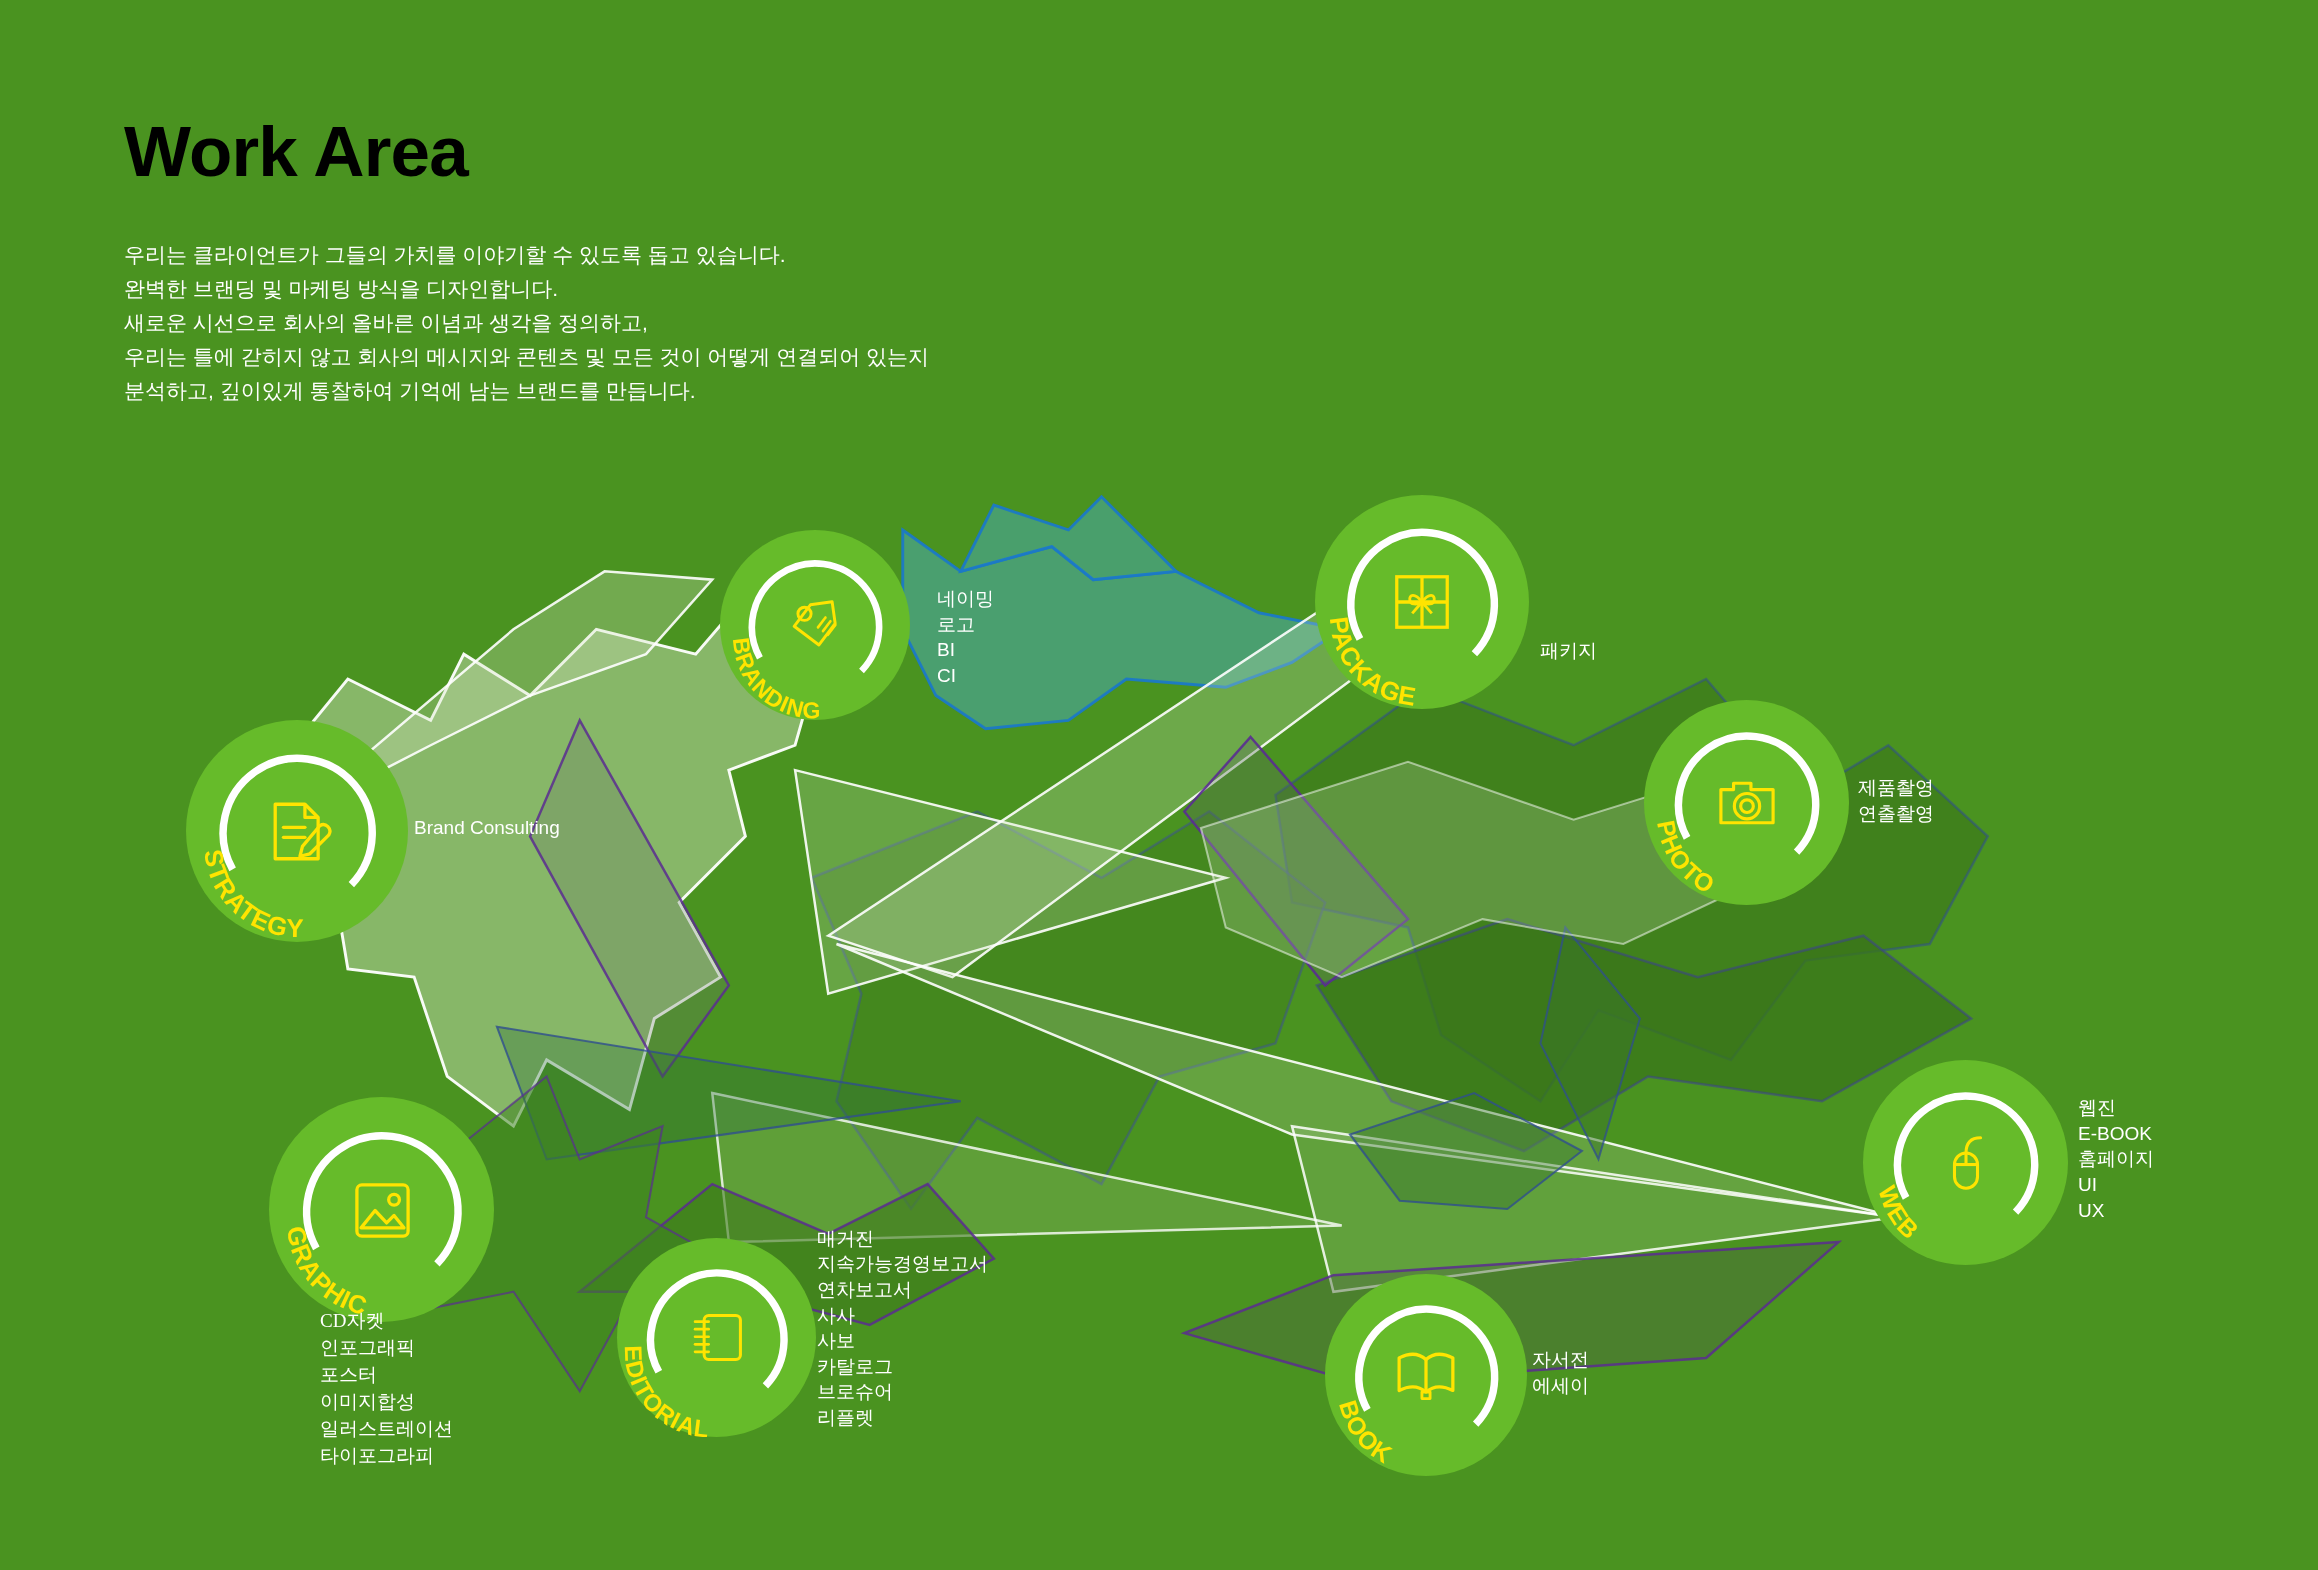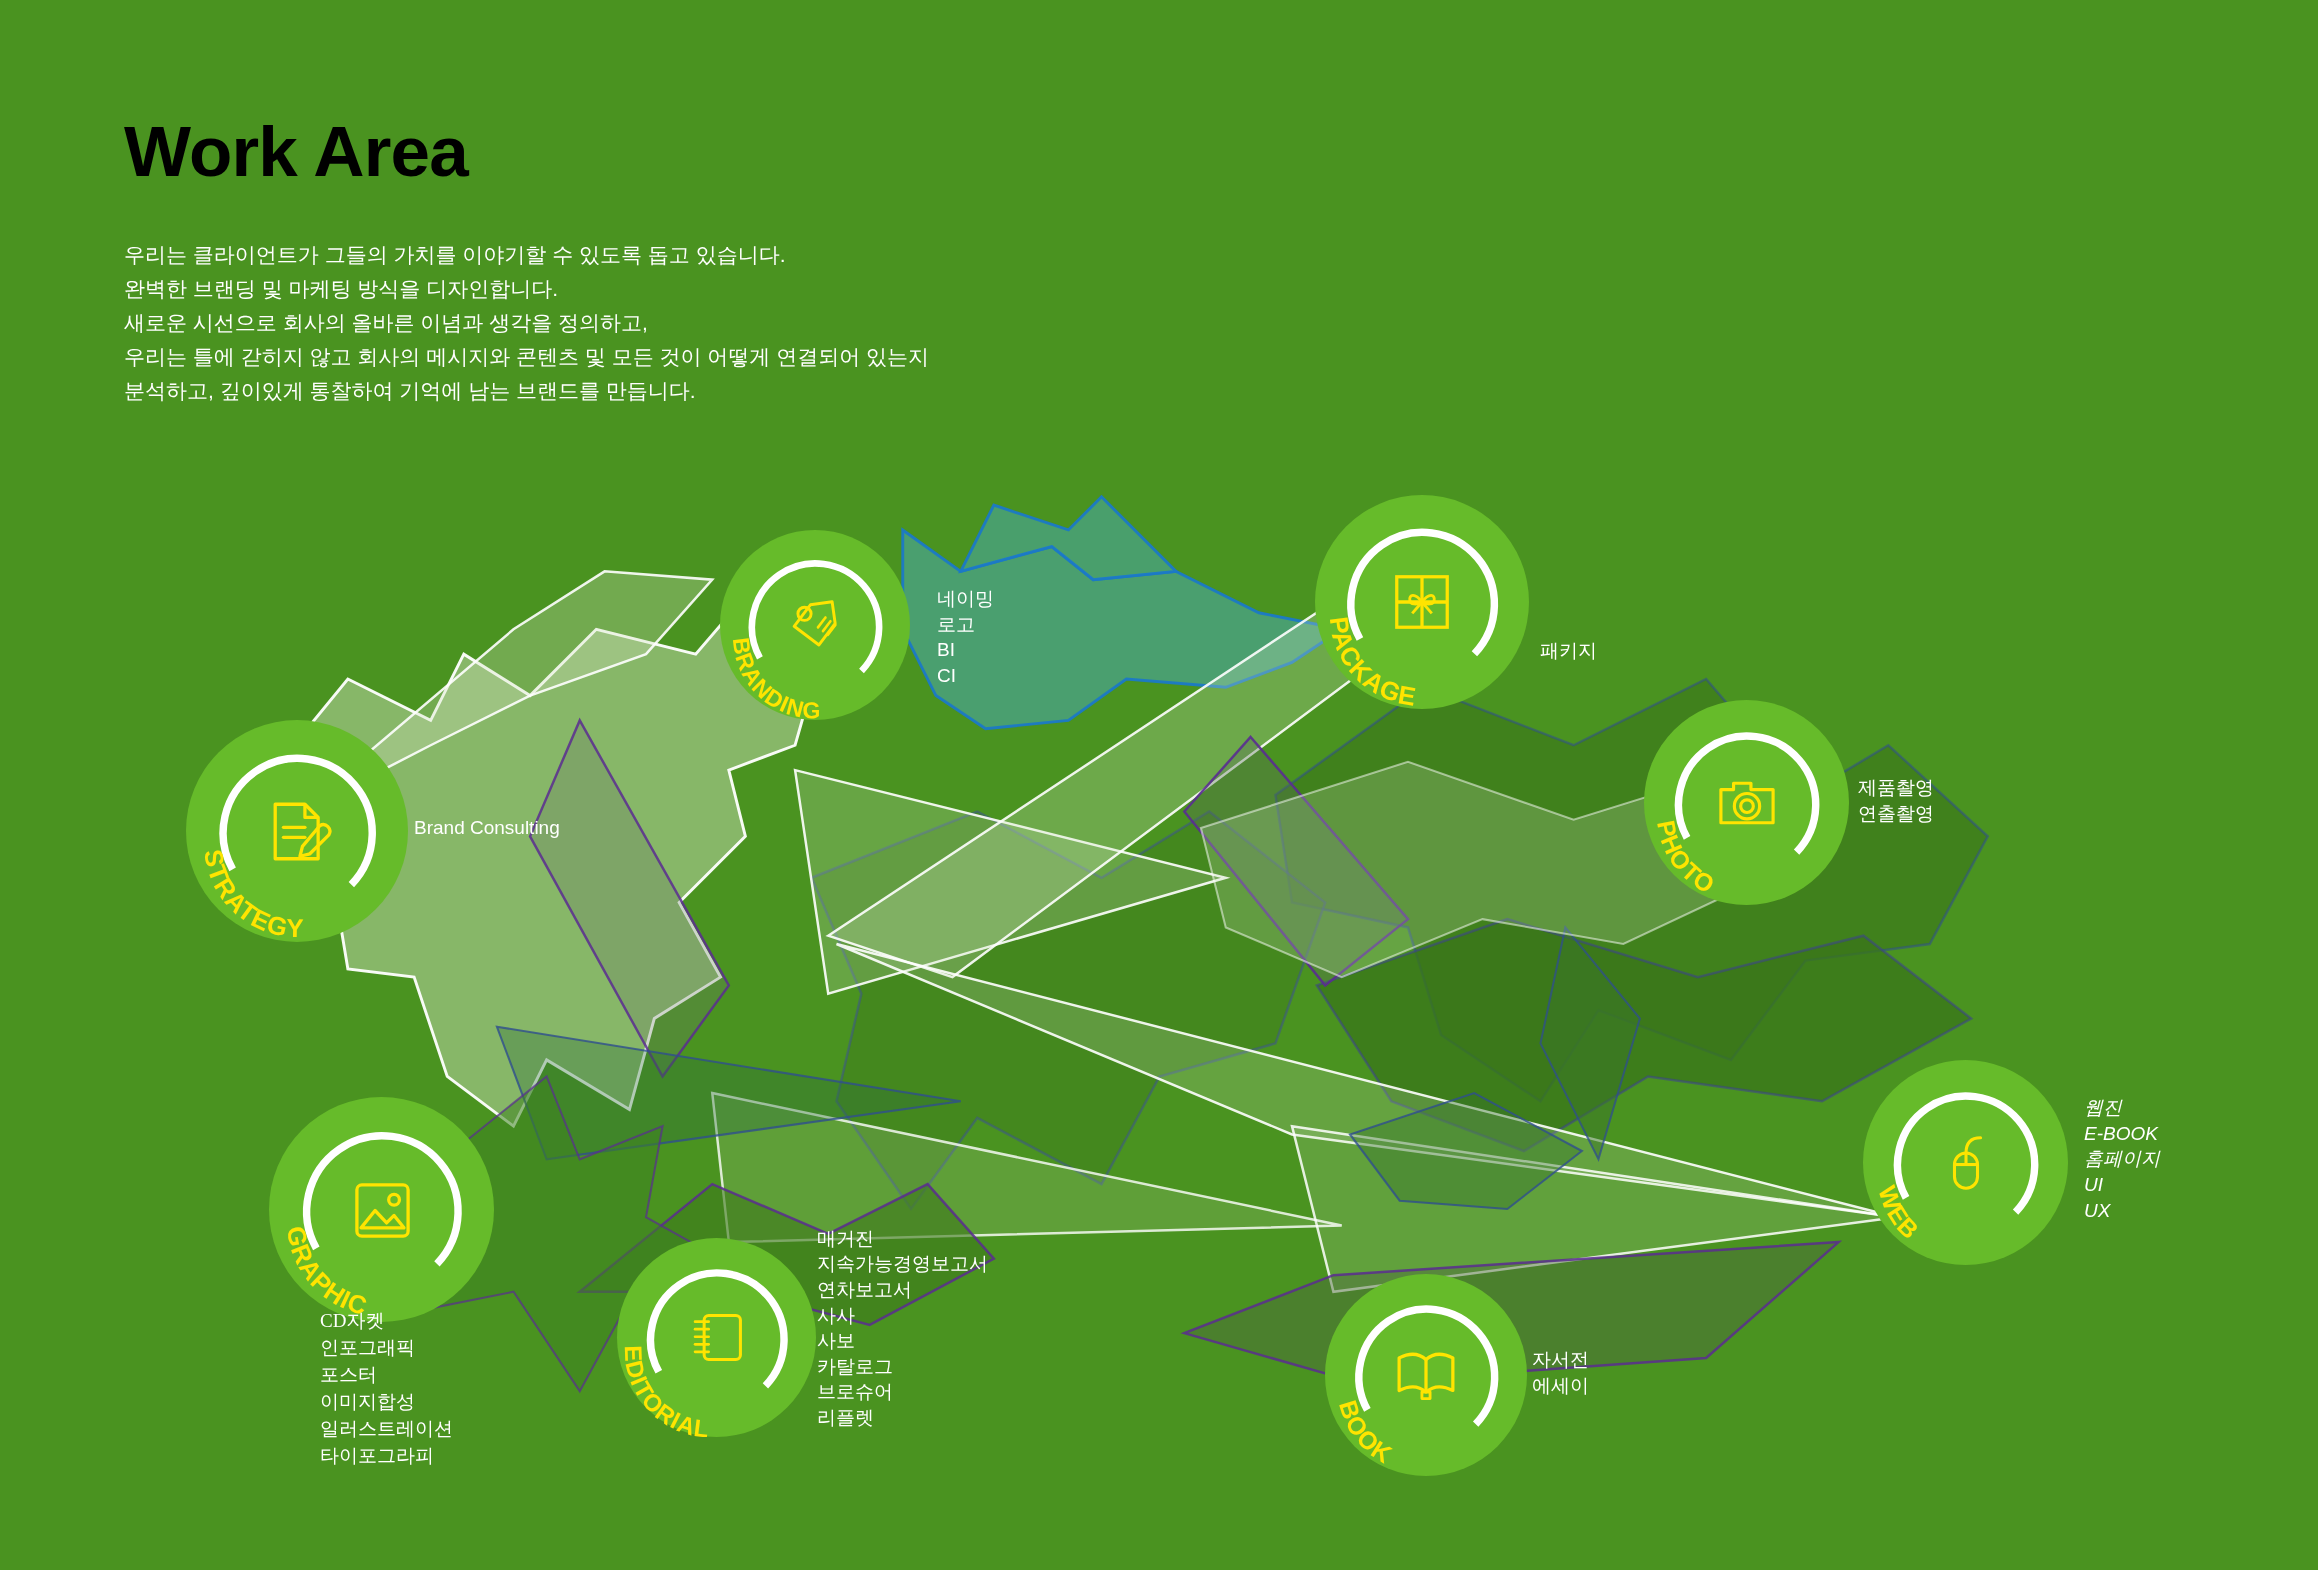--- a/index.html
+++ b/index.html
@@ -212,21 +212,21 @@
         <line x1="28" y1="45" x2="58" y2="45" stroke="#ffe400" stroke-width="4"></line>
         <path d="M43 30 C43 14 52 10 62 10" fill="none" stroke="#ffe400" stroke-width="4" stroke-linecap="round"></path>
       </svg>
     </div>
     <svg class="curved" width="205" height="205" viewBox="0 0 248 248">
       <defs>
           <path id="arc-web" d="M 18 148 A 106 106 0 0 0 138 242"></path>
         </defs>
       <text font-size="30"><textPath href="#arc-web" startOffset="5%">WEB</textPath></text>
     </svg>
-    <div class="tags" style="left:221px;top:35px;font-style:italic;">
+    <div class="tags" style="left:215px;top:35px;">
       <div>웹진</div>
       <div>E-BOOK</div>
       <div>홈페이지</div>
       <div>UI</div>
       <div>UX</div>
     </div>
   </div>
 
   <div class="node" style="left:269px;top:1097px;width:225px;height:225px;">
     <div class="bubble" style="width:225px;height:225px;"></div>

